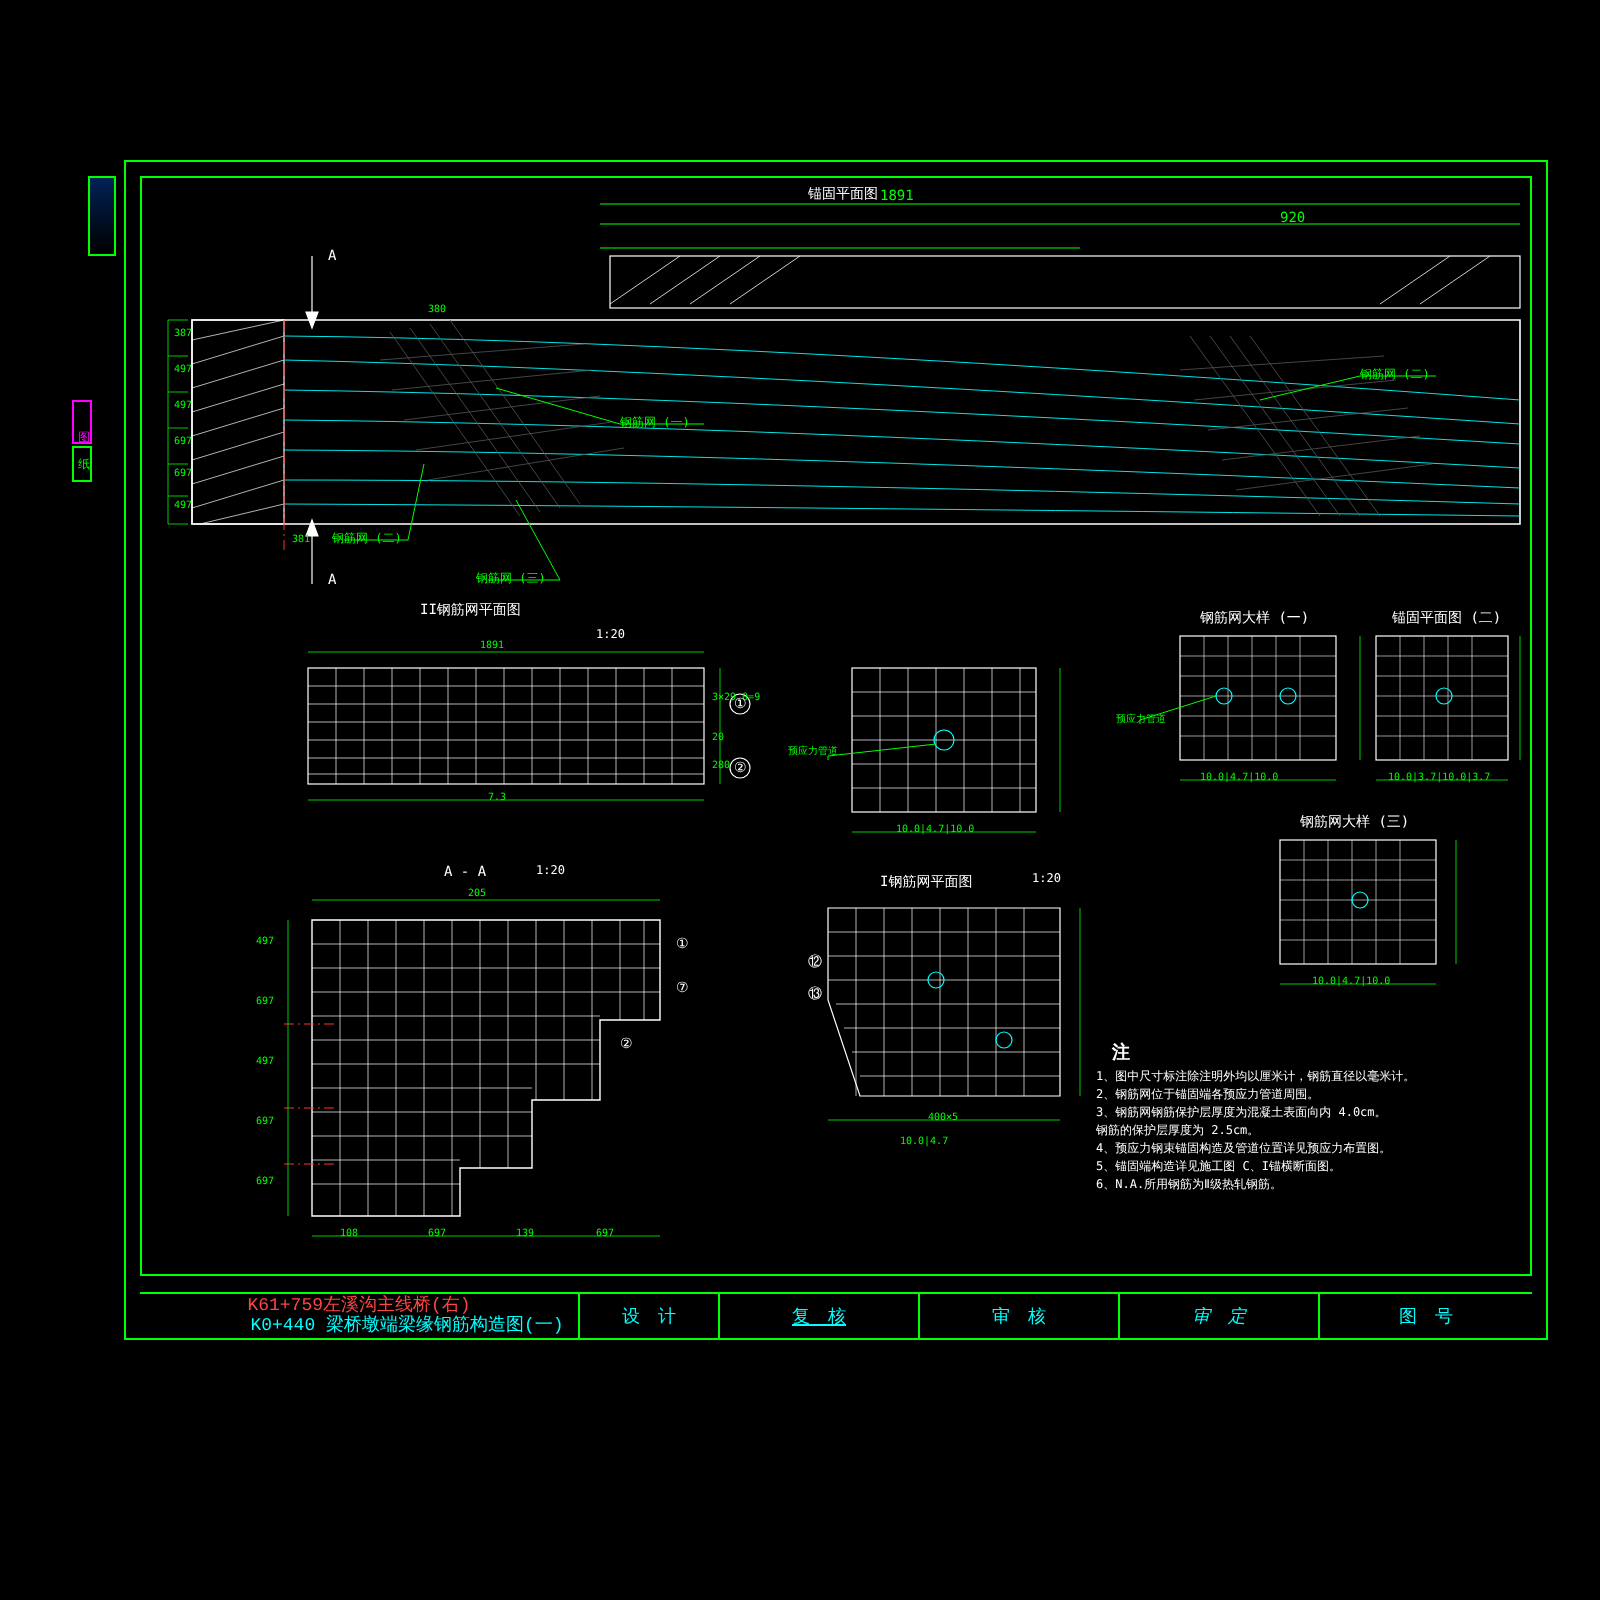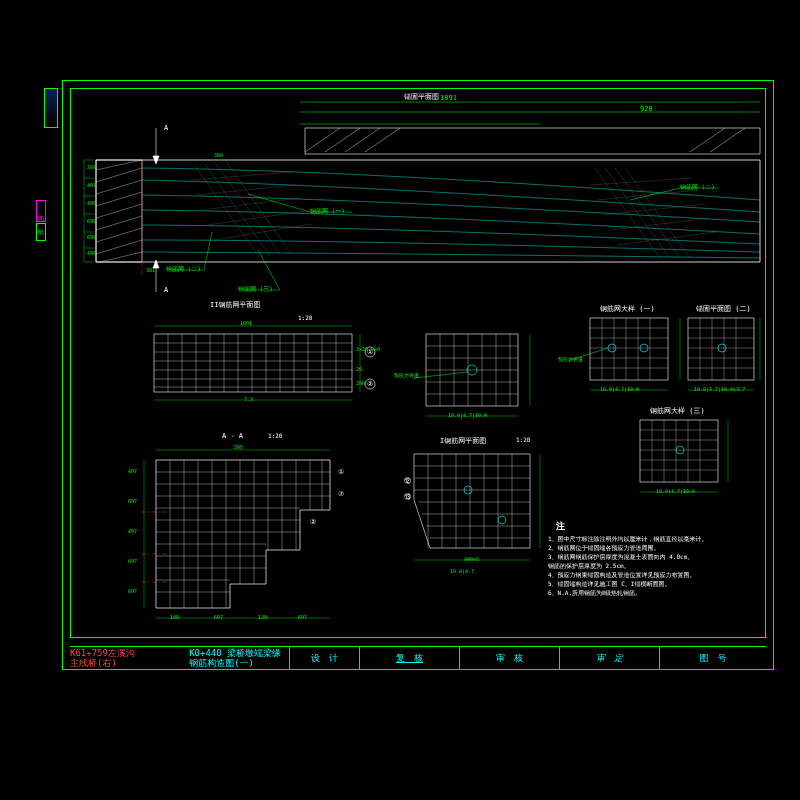--- a/index.html
+++ b/index.html
@@ -86,21 +86,21 @@
   }
   .tb-cell {
     border-right: 1px solid #00ff00;
     color: #00ffff;
     font-size: 9px;
     display: flex;
     align-items: center;
     justify-content: center;
     flex: 0 0 auto;
   }
-  .tb-name { width: 220px; flex-direction: row; line-height: 1.1; }
+  .tb-name { width: 220px; flex-direction: column; line-height: 1.1; font-family: Liberation Mono, monospace; }
   .tb-dsg { width: 70px; }
   .tb-chk { width: 100px; text-decoration: underline; }
   .tb-rev { width: 100px; }
   .tb-apv { width: 100px; font-style: italic; }
   .tb-dwg { flex: 1; border-right: none; text-align: right; }
   svg { position: absolute; overflow: visible; pointer-events: none; }
   #overlay text { font-size: 7px; font-family: inherit; }
   .label-leader { stroke: #00ff00; stroke-width: 0.5; fill: none; }
 </style>
 </head>

